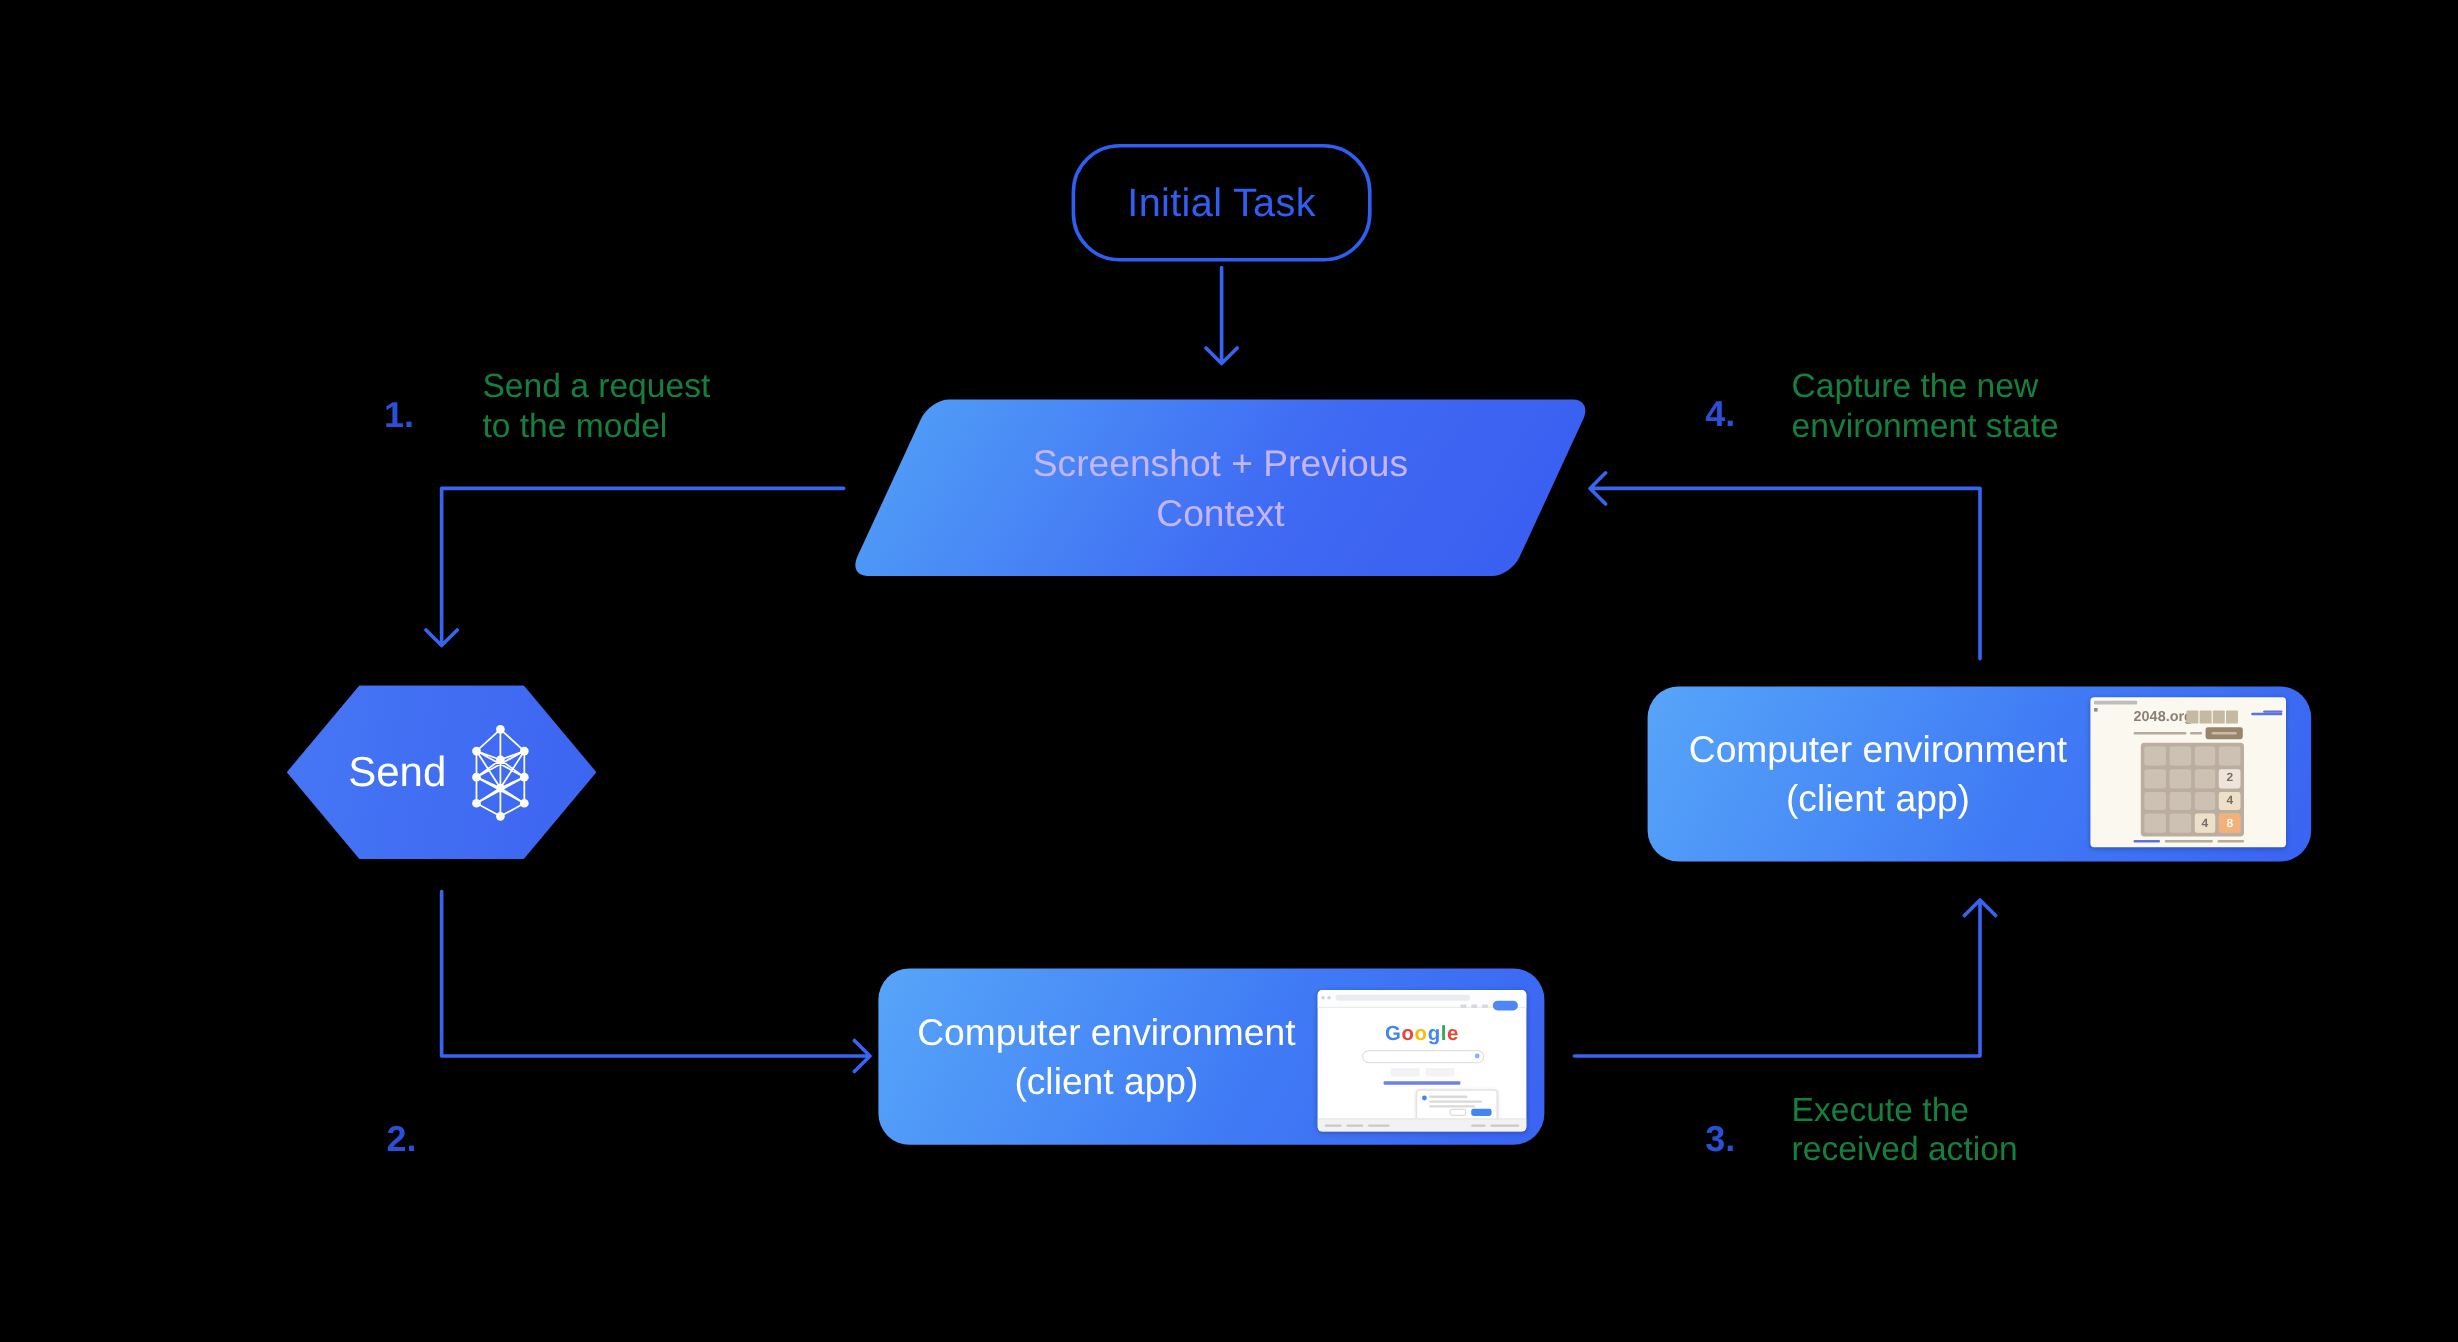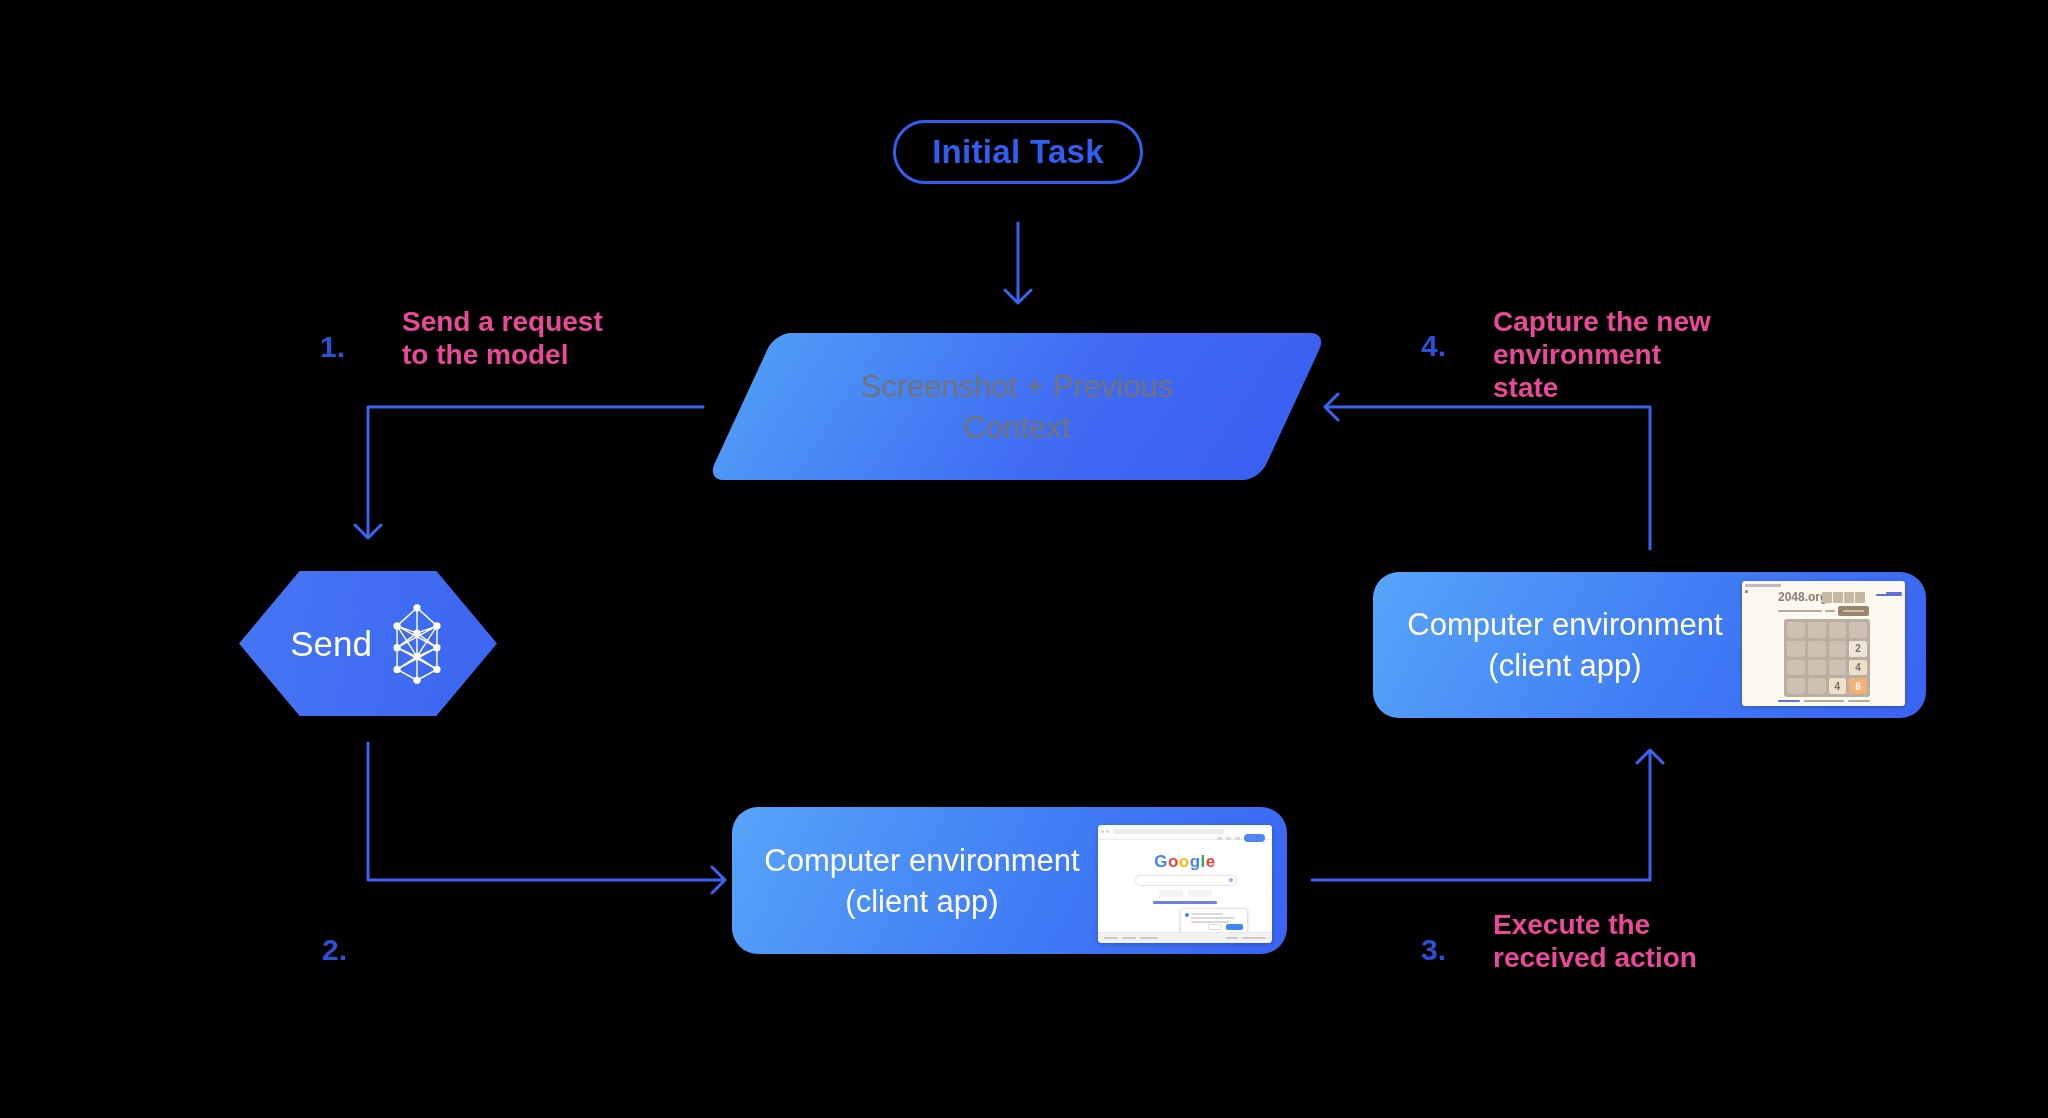--- a/index.html
+++ b/index.html
@@ -5,40 +5,40 @@
   html,body{margin:0;padding:0;background:#000;}
   #canvas{
     position:relative;width:2048px;height:1118px;background:#000;overflow:hidden;
     font-family:"Liberation Sans",sans-serif;
   }
   .abs{position:absolute;}
   .preline{white-space:pre-line;}
 
   
   .pill{
-    left:893px;top:120px;width:250px;height:64px;box-sizing:border-box;
+    left:893px;top:120px;width:250px;height:98px;box-sizing:border-box;
     border:3px solid #2f5ef2;border-radius:40px;
     display:flex;align-items:center;justify-content:center;
-    color:#2f5ef2;font-size:33px;font-weight:700;letter-spacing:.3px;
+    color:#2f5ef2;font-size:33px;font-weight:400;letter-spacing:.3px;
   }
 
   
   svg.arrows{left:0;top:0;pointer-events:none;}
   svg.arrows path{fill:none;stroke:#3764f1;stroke-width:3;stroke-linecap:round;stroke-linejoin:round;}
 
   
   .para-shape{
     left:707px;top:333px;width:552px;height:147px;border-radius:16px;
     background:linear-gradient(100deg,#4f9af7 0%,#3f6af3 60%,#3a5ff1 100%);
     transform:skewX(-24.8deg);transform-origin:0 100%;
   }
   .para-text{
     left:777px;top:333px;width:480px;height:147px;
     display:flex;align-items:center;justify-content:center;text-align:center;
-    color:#737373;font-size:31px;line-height:41px;font-weight:400;
+    color:#c4b5fd;font-size:31px;line-height:41px;font-weight:400;
   }
 
   
   .hexagon{
     left:239px;top:571px;width:258px;height:145px;
     background:linear-gradient(100deg,#4677f4 0%,#3c64f1 100%);
     clip-path:polygon(0 50%,23.5% 0,76.5% 0,100% 50%,76.5% 100%,23.5% 100%);
     display:flex;align-items:center;justify-content:center;gap:16px;
     color:#fff;font-size:35px;font-weight:400;
   }
@@ -52,21 +52,21 @@
     position:absolute;top:0;height:100%;display:flex;align-items:center;justify-content:center;
     text-align:center;color:#fff;font-size:31px;line-height:41px;font-weight:400;
   }
   #env-bottom{left:732px;top:807px;width:555px;height:147px;}
   #env-bottom .env-label{left:10px;width:360px;}
   #env-right{left:1373px;top:572px;width:553px;height:146px;}
   #env-right .env-label{left:12px;width:360px;}
 
   
   .step-num{color:#2b4fd6;font-size:30px;font-weight:600;}
-  .step-label{color:#ec4899;font-size:28px;line-height:33px;font-weight:700;}
+  .step-label{color:#15803d;font-size:28px;line-height:33px;font-weight:400;}
 
   
   .mini-google{left:366px;top:18px;width:174px;height:118px;background:#fff;border-radius:4px;overflow:hidden;box-shadow:0 1px 4px rgba(0,0,0,.25);}
   .mg-chrome{position:absolute;left:0;top:0;width:100%;height:14px;background:#fdfdfd;border-bottom:1px solid #ececec;}
   .mg-dot{position:absolute;width:3px;height:3px;border-radius:50%;background:#cfd4da;}
   .mg-addr{position:absolute;left:15px;top:4px;width:112px;height:5px;background:#e9edf1;border-radius:3px;}
   .mg-signin{position:absolute;right:7px;top:9px;width:21px;height:8px;background:#4e86f4;border-radius:4px;}
   .mg-navdash{position:absolute;top:12px;height:3px;background:#d6d9de;border-radius:1px;}
   .mg-logo{position:absolute;left:0;top:27px;width:100%;text-align:center;font-size:17px;font-weight:700;letter-spacing:.5px;}
   .mg-logo .l1,.mg-logo .l4{color:#4285F4}.mg-logo .l2,.mg-logo .l6{color:#EA4335}

